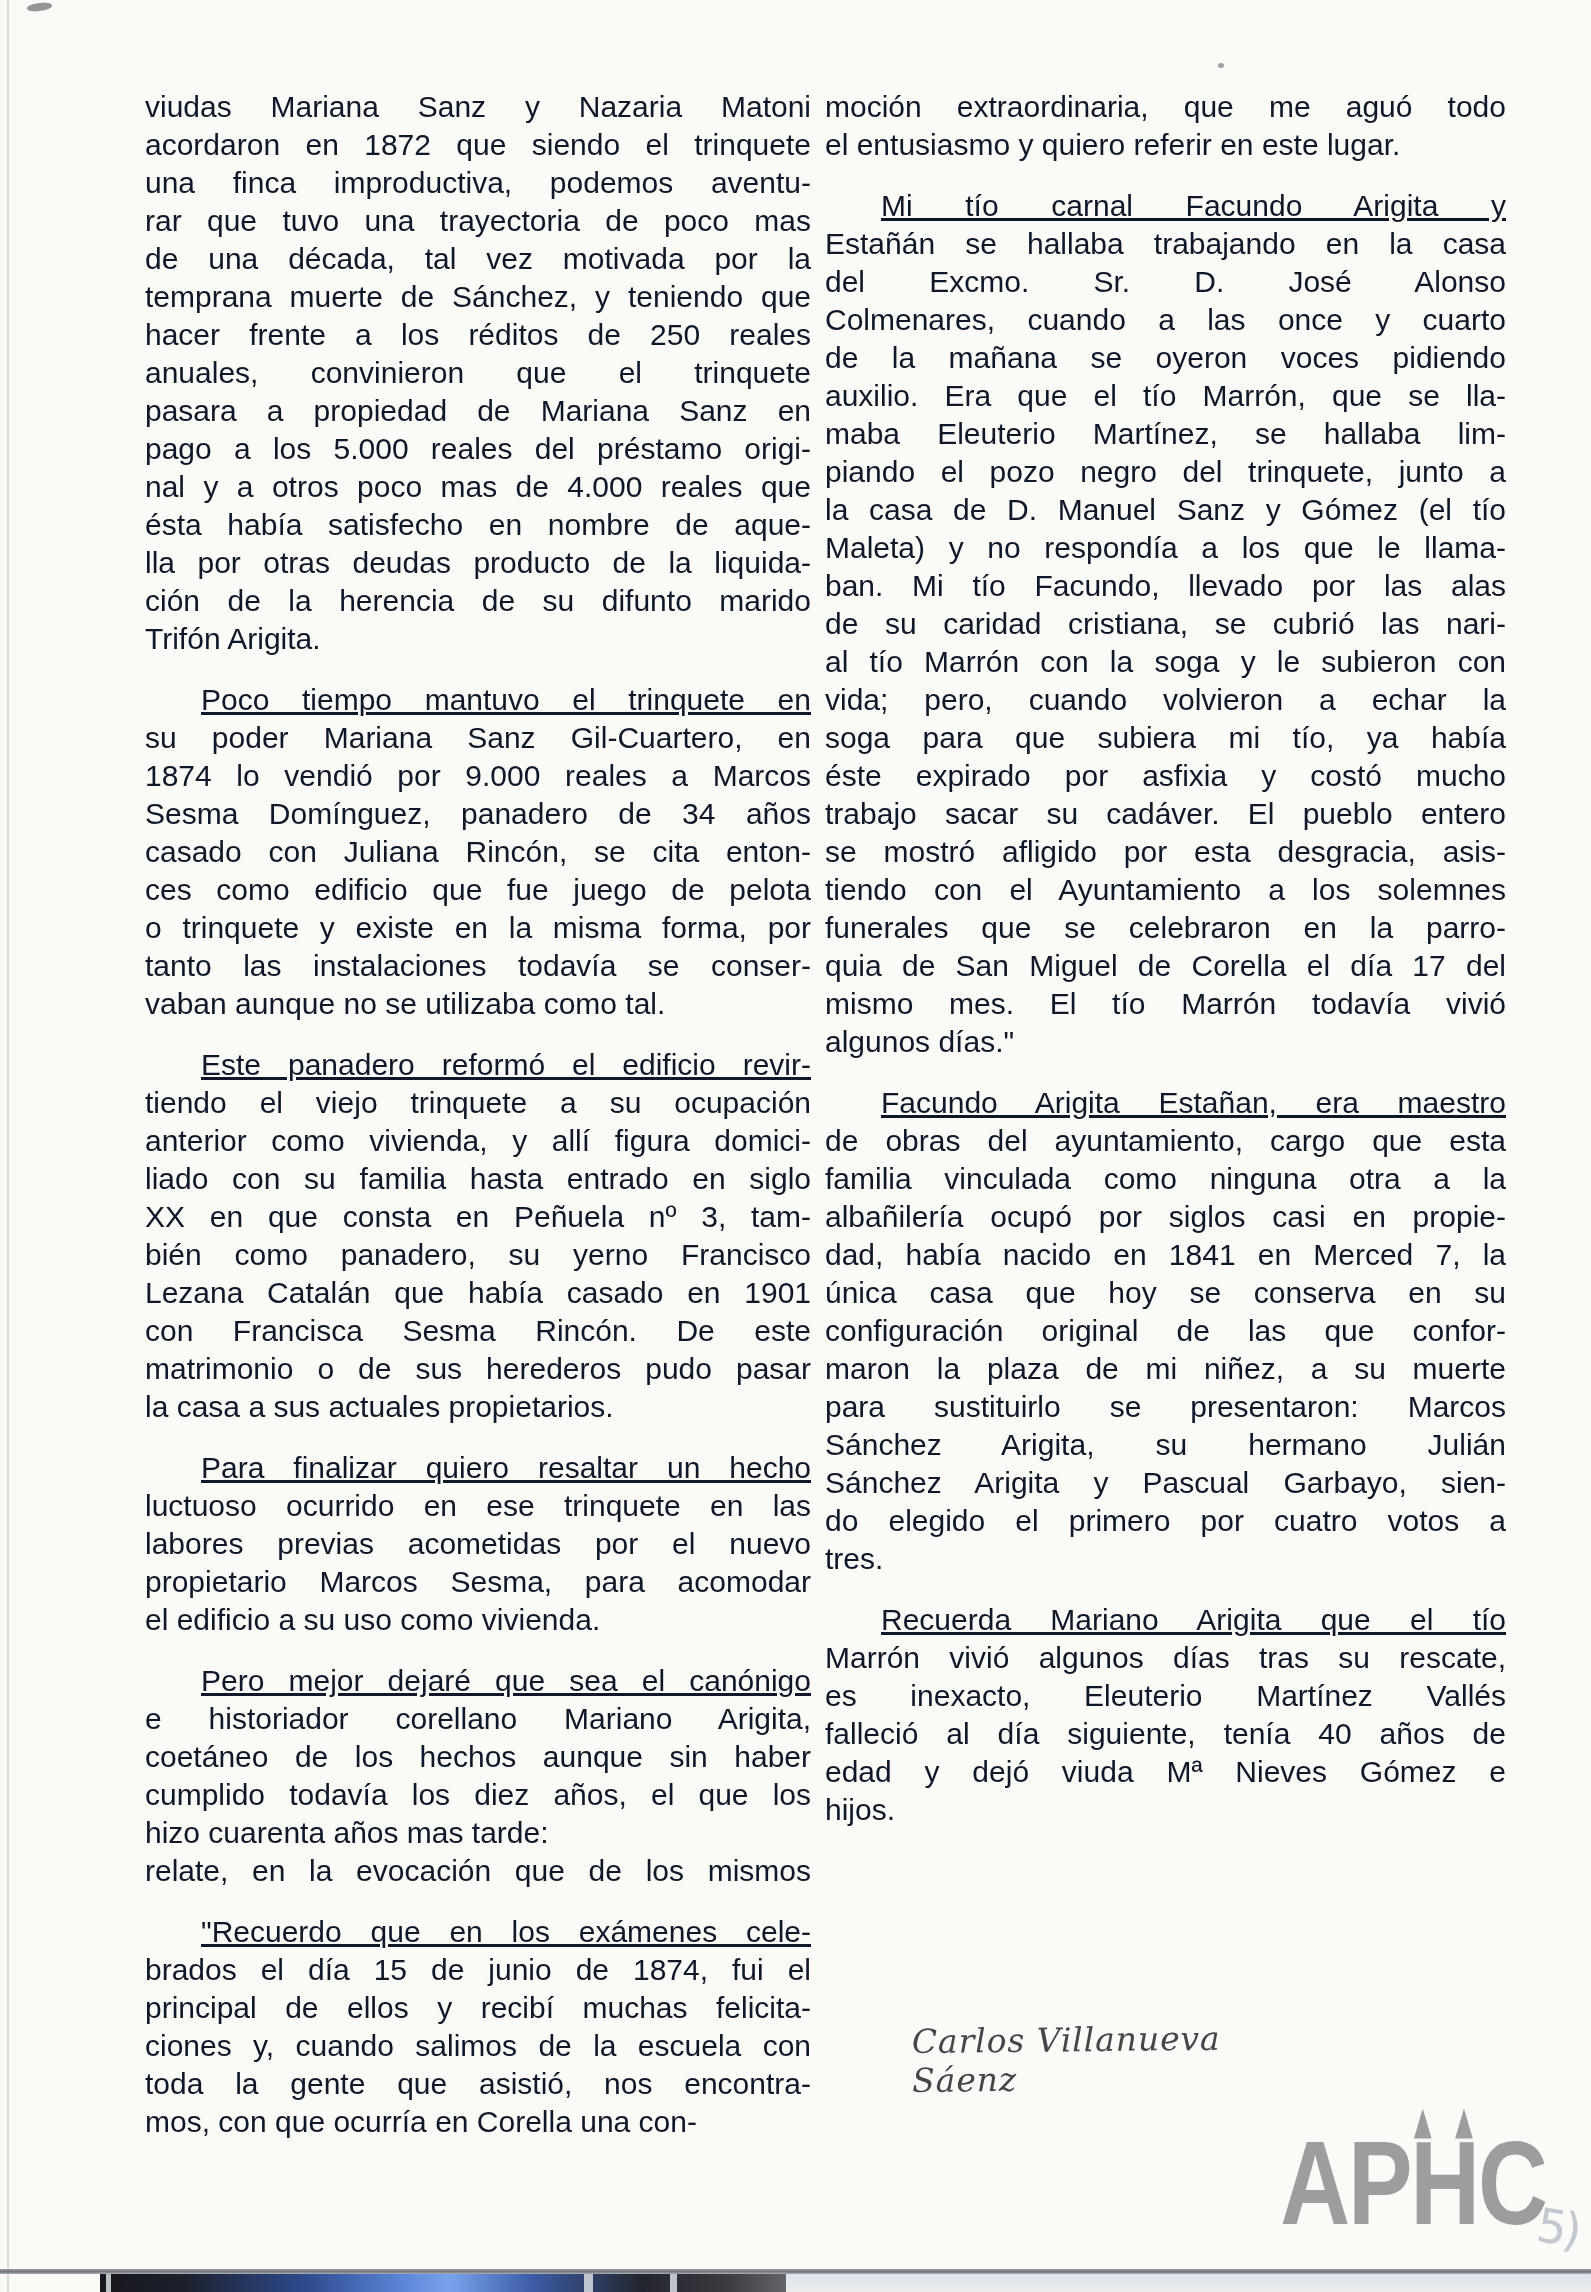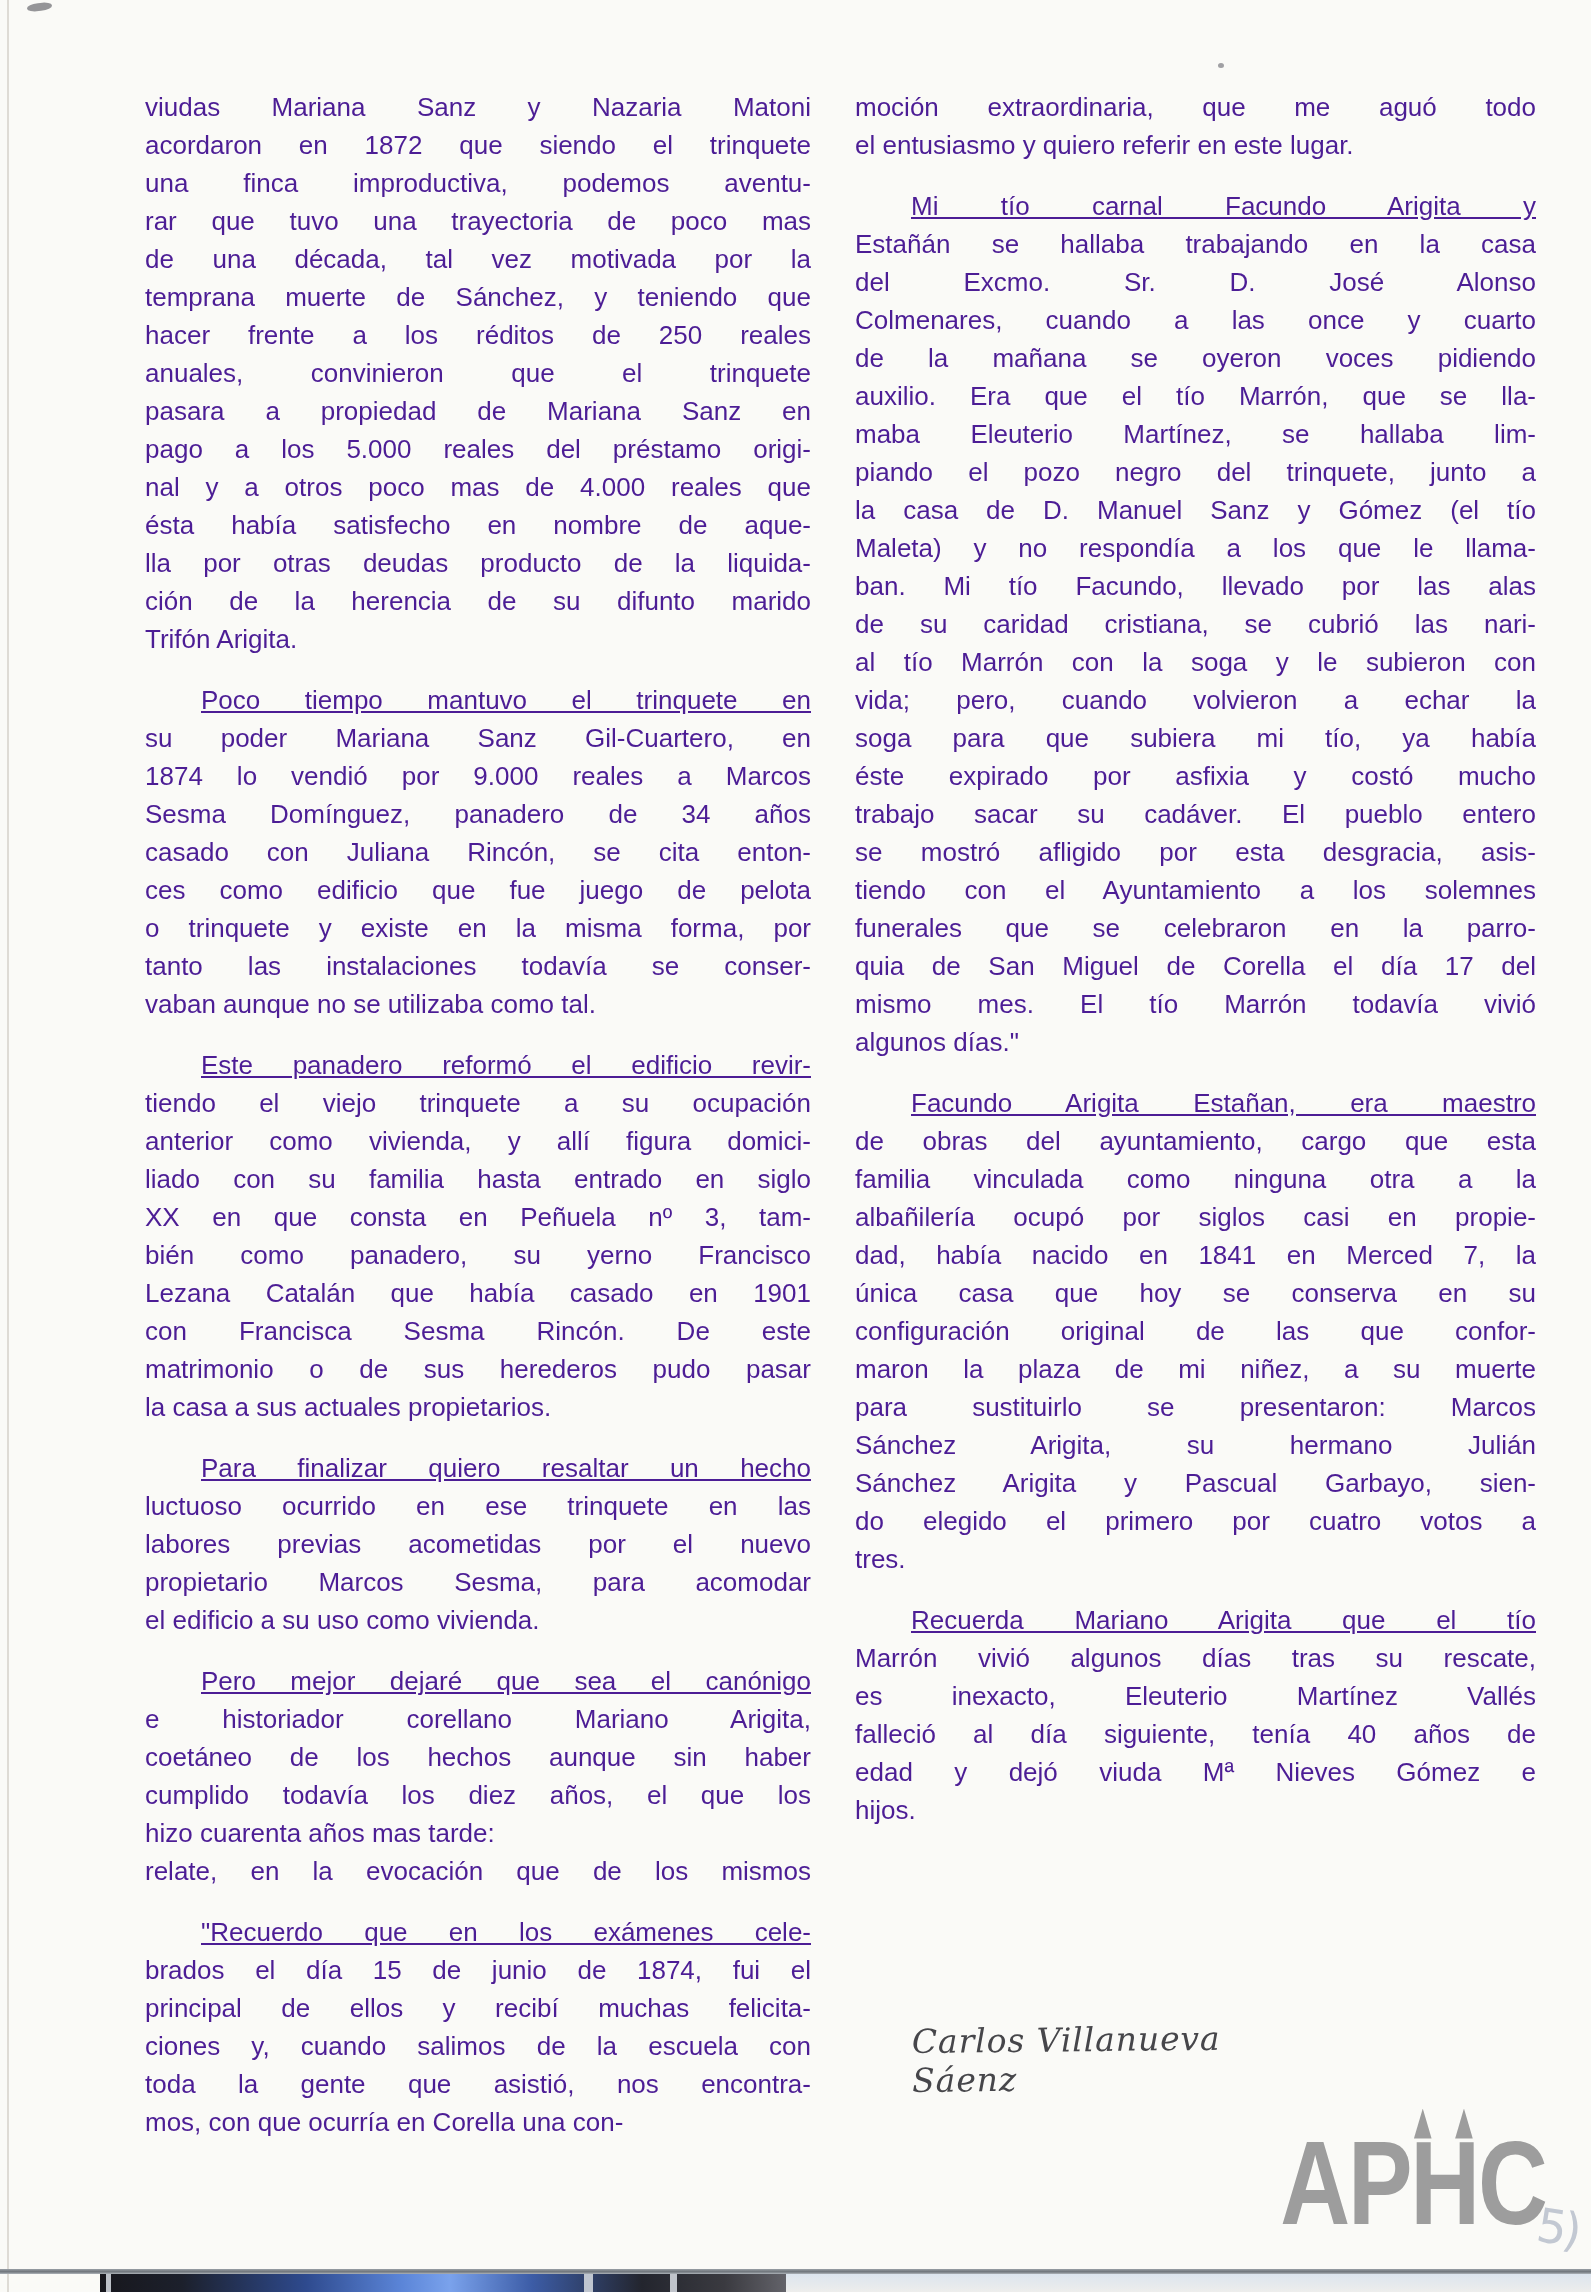--- a/index.html
+++ b/index.html
@@ -7,23 +7,23 @@
     width:1591px;height:2293px;position:relative;overflow:hidden;
     background:#fafaf7;
     font-family:"Liberation Sans",sans-serif;
   }
   .page{position:absolute;inset:0;}
   
   .left-edge{position:absolute;left:7.2px;top:0;width:1.8px;height:2293px;background:#dedbd5;}
   .corner-speck{position:absolute;left:27px;top:2.7px;width:25px;height:8px;background:#737378;border-radius:45%;transform:rotate(-7deg);opacity:.75;}
   .page-speck{position:absolute;left:1218px;top:63px;width:6.3px;height:5.4px;background:#8a8a8f;border-radius:50%;opacity:.8;}
   
-  .col{position:absolute;top:88px;color:#4c1d95;font-size:26px;line-height:38px;}
+  .col{position:absolute;top:88px;color:#0f172a;font-size:30px;line-height:38px;}
   .col-left{left:145px;width:666px;}
-  .col-right{left:855px;width:681px;}
+  .col-right{left:825px;width:681px;}
   .para{margin:0 0 23px 0;}
   .para:last-child{margin-bottom:0;}
   .line{text-align:justify;text-align-last:justify;text-justify:inter-word;white-space:normal;}
   .line.last{text-align-last:left;}
   .para.indent .line.first{text-indent:56px;text-decoration:underline;}
   
   .signature{
     position:absolute;left:912px;top:2020px;width:376px;
     font-family:"DejaVu Serif",serif;font-style:italic;
     font-size:33px;color:#46464a;letter-spacing:0.9px;transform:rotate(-0.6deg);

